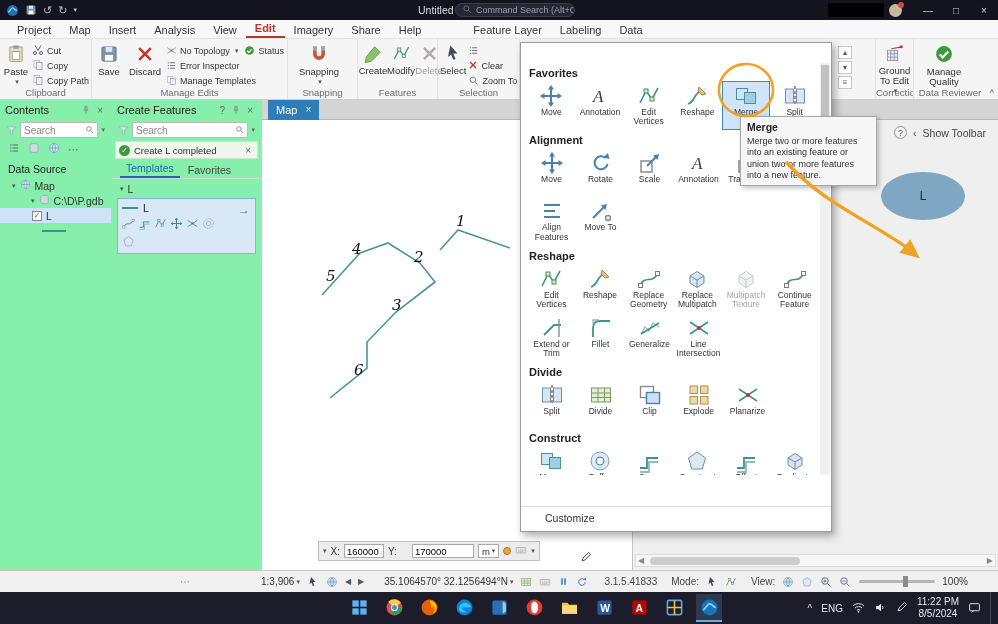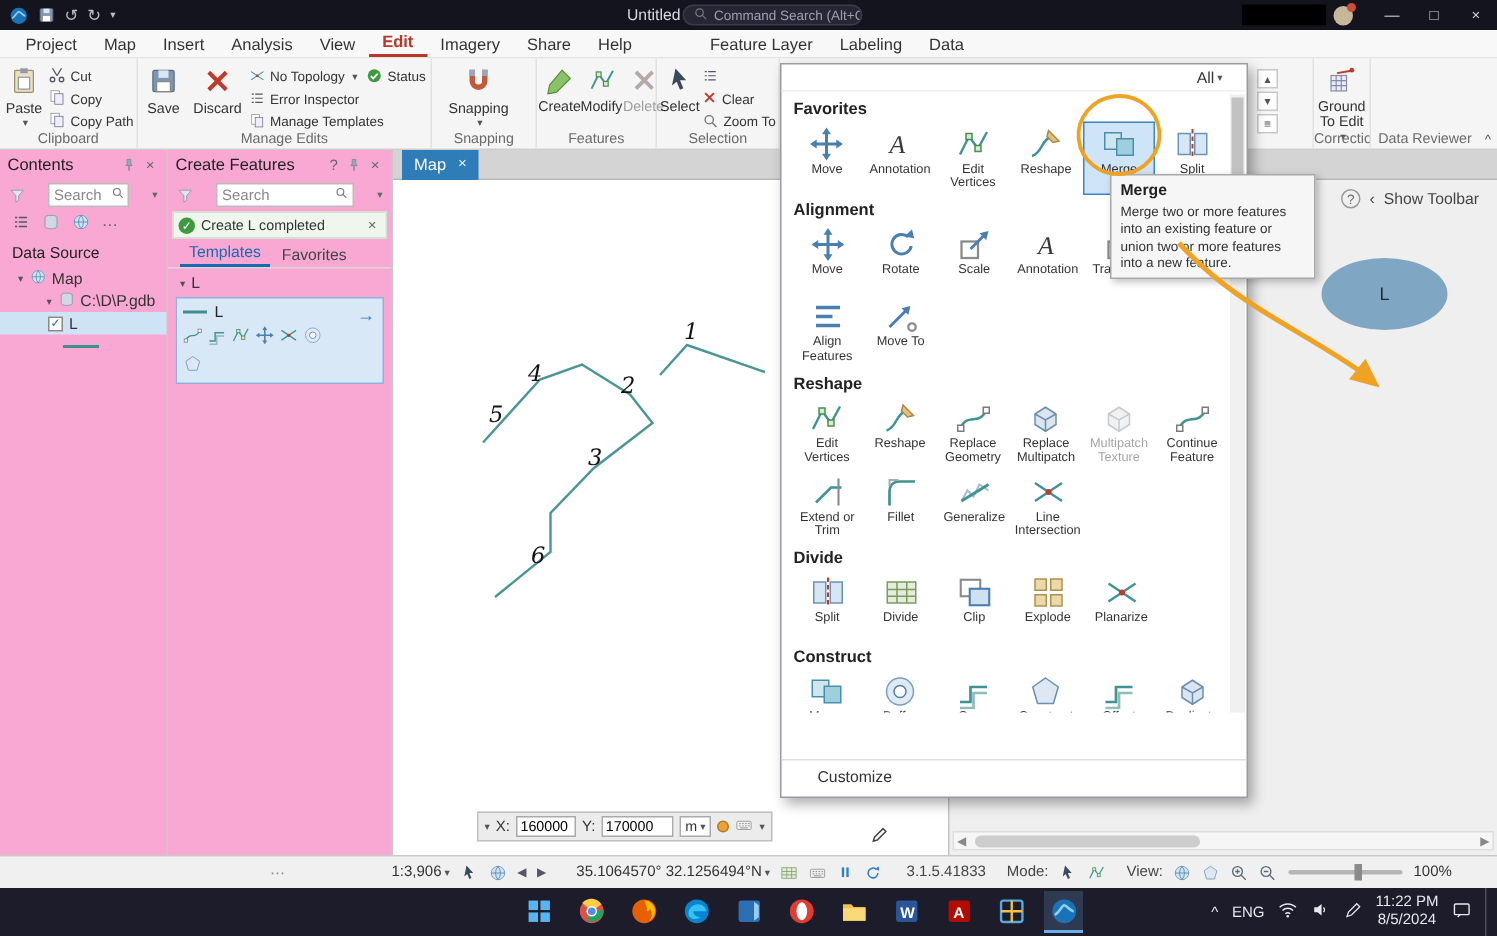--- a/index.html
+++ b/index.html
@@ -29,26 +29,26 @@
 .glabel{position:absolute;bottom:0;left:0;right:0;text-align:center;font-size:9.5px;color:#6a6a6a;padding-bottom:1px;white-space:nowrap;overflow:hidden}
 .rbig{display:flex;flex-direction:column;align-items:center;width:34px;font-size:9.5px;color:#333;text-align:center;line-height:1.05;gap:1px;padding-top:2px}
 .rcol{display:flex;flex-direction:column;gap:1px;padding-top:2px}
 .rrow{display:flex;gap:6px}
 .rsm{display:flex;align-items:center;gap:3px;font-size:9px;color:#333;height:14px;white-space:nowrap}
 .dis{opacity:.45;filter:grayscale(.8)}
 .gstub{display:flex;flex-direction:column;gap:2px;align-items:center;padding-top:4px}
 .gstub span{width:14px;height:13px;border:1px solid #c8c8c8;background:#fff;display:flex;align-items:center;justify-content:center;font-size:8px;color:#555}
 .collapse{position:absolute;right:4px;bottom:1px;font-size:9px;color:#555}
 
-.sidepanel{position:absolute;top:100px;height:470px;background:#f9a8d4;border-right:1px solid #c9c9c9;font-size:10.5px}
+.sidepanel{position:absolute;top:100px;height:470px;background:#86efac;border-right:1px solid #c9c9c9;font-size:10.5px}
 #contents-panel{left:0;width:112px}
 #create-panel{left:112px;width:150px}
 .phead{display:flex;align-items:center;height:20px;padding:0 5px;font-size:11px;color:#222;white-space:nowrap;overflow:hidden}
 .phicon{color:#666;font-size:10px;padding:0 3px;display:inline-flex;align-items:center}
-.searchrow{display:flex;align-items:center;height:20px;margin:0 3px;gap:12px}
+.searchrow{display:flex;align-items:center;height:20px;margin:0 3px;gap:0}
 .searchbox{flex:1;display:flex;align-items:center;height:16px;background:#fff;border:1px solid #bbb;padding:0 3px;color:#888;font-size:10px;gap:3px;min-width:0}
 .ptoolbar{display:flex;align-items:center;gap:8px;height:18px;padding:0 8px;color:#666}
 .psection{font-size:10.5px;color:#222;padding:5px 8px 3px}
 .trow{display:flex;align-items:center;gap:4px;height:15px;white-space:nowrap;overflow:hidden}
 .trow.sel{background:#cfe3f7}
 .tw{font-size:7px;color:#555}
 .cb{width:10px;height:10px;border:1px solid #888;background:#fff;display:inline-flex;align-items:center;justify-content:center;font-size:8px;color:#2a6ab0;flex:none}
 .lsym{width:24px;border-top:2px solid #3f8f8f;display:inline-block}
 .msgrow{display:flex;align-items:center;gap:4px;height:18px;margin:1px 3px;background:#eef6ee;border:1px solid #cfe4cf;padding:0 3px;font-size:9.5px;color:#333;white-space:nowrap;overflow:hidden}
 .gcheck{width:11px;height:11px;border-radius:50%;background:#3f9a3f;color:#fff;display:inline-flex;align-items:center;justify-content:center;font-size:8px;flex:none}
@@ -350,20 +350,27 @@
               <path d="M8 6L20 4" stroke="#c0392b" stroke-width="1.6"></path>
               <circle cx="20.5" cy="3.5" r="2" fill="#c0392b"></circle>
             </svg></span>
         <span>Ground To Edit</span>
         <span class="dd">▾</span>
       </div>
       <div class="glabel">Corrections</div>
     </div>
 
     <div class="rgroup" style="left:914px;width:72px;border-right:none">
+      <div class="rbig" style="width:56px">
+        <span><svg width="20" height="20" viewBox="0 0 24 24">
+              <circle cx="12" cy="12" r="9.5" fill="#3f9a3f"></circle>
+              <path d="M7 12.5l3.5 3.5L17 9" stroke="#fff" stroke-width="2.6" fill="none"></path>
+            </svg></span>
+        <span>Manage Quality</span>
+      </div>
       <div class="glabel">Data Reviewer</div>
     </div>
 
     <span class="collapse">^</span>
   </div>
 
   <div class="sidepanel" id="contents-panel">
     <div class="phead">
       <span>Contents</span>
       <span class="sp"></span>
@@ -534,21 +541,21 @@
         <text x="130" y="190" class="flabel">3</text>
         <text x="90" y="134" class="flabel">4</text>
         <text x="64" y="161" class="flabel">5</text>
         <text x="92" y="255" class="flabel">6</text>
       </svg>
     <div class="coordbar">
       <span class="cbtn">▾</span>
       <span>X:</span>
       <input class="cinput" style="width: 40px;" value="160000">
       <span>Y:</span>
-      <input class="cinput" style="width: 48px;" value="170000">
+      <input class="cinput" style="width: 62px; margin-left: 11px;" value="170000">
       <div class="cunit">
         <span>m</span>
         <span class="dd">▾</span>
       </div>
       <span class="cdot"></span>
       <span><svg width="12" height="12" viewBox="0 0 24 24">
             <rect x="2.5" y="7" width="19" height="11" rx="1.5" fill="#eee" stroke="#888"></rect>
             <path d="M5.5 10h2M9.5 10h2M13.5 10h2M17.5 10h2M5.5 13h2M9.5 13h2M13.5 13h2M17.5 13h2M7 15.8h10" stroke="#888" stroke-width="1.2"></path>
           </svg></span>
       <span class="cbtn">▾</span>
@@ -759,26 +766,20 @@
       </div>
       <span><svg width="13" height="13" viewBox="0 0 24 24">
             <rect x="3" y="5" width="18" height="13" rx="1.5" fill="none" stroke="#e8e8f0" stroke-width="1.7"></rect>
             <path d="M7 21l3-3" stroke="#e8e8f0" stroke-width="1.7"></path>
           </svg></span>
       <div class="deskedge"></div>
     </div>
   </div>
 
   <div class="gallery">
-    <div class="ghead">
-      <div class="sitem">
-        <span>All</span>
-        <span class="dd">▾</span>
-      </div>
-    </div>
     <div class="gbody" id="gallery-sections">
         <div class="gsec">Favorites</div>
         <div class="grow">
           <div class="gitem">
             <span class="gic">
               <svg width="24" height="24" viewBox="0 0 24 24">
                 <path d="M12 4v16M4 12h16" stroke="#4a7fb0" stroke-width="2" fill="none"></path>
                 <path fill="#4a7fb0" d="M12 1l3 4.5H9zM12 23l3-4.5H9zM1 12l4.5-3v6zM23 12l-4.5-3v6z"></path>
               </svg>
             </span>

